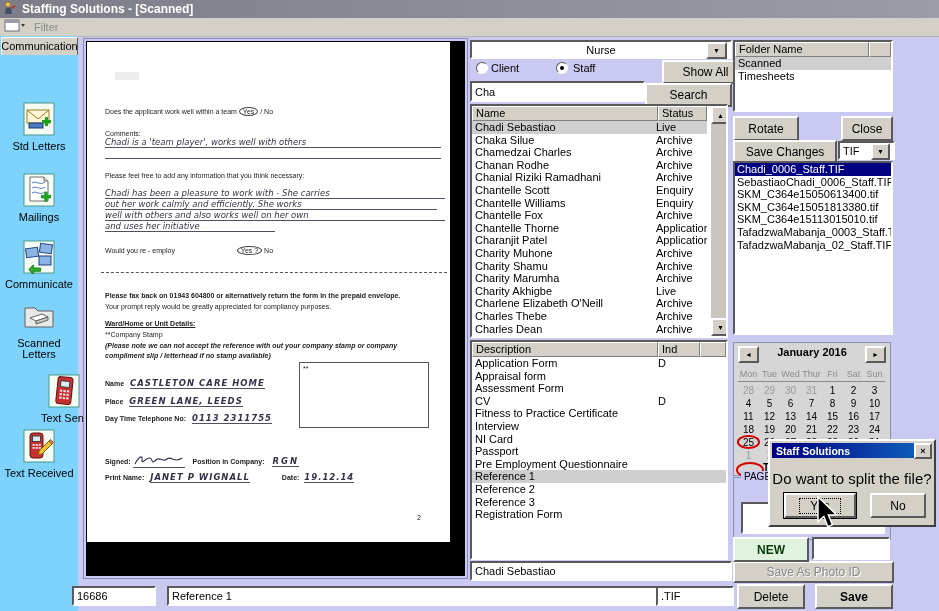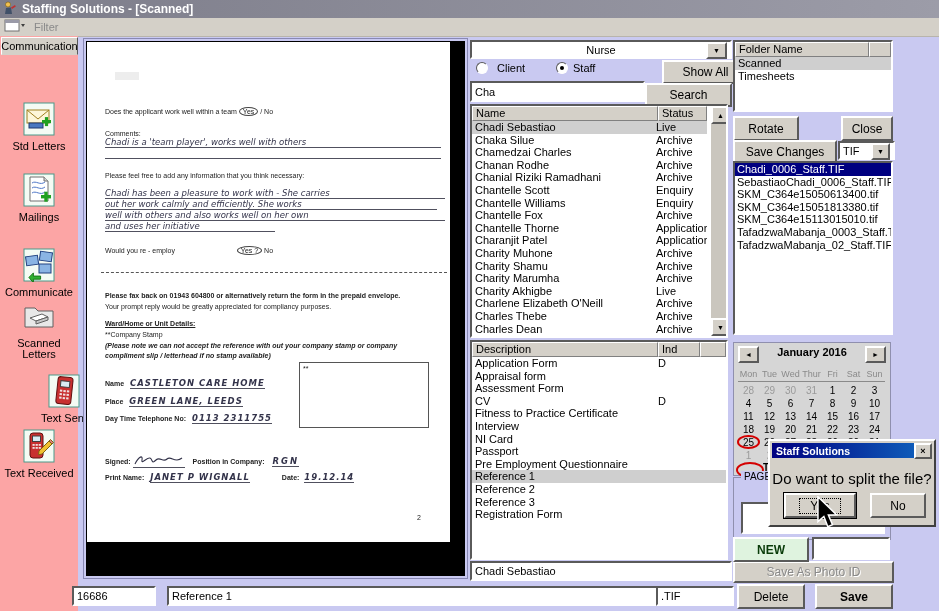--- a/index.html
+++ b/index.html
@@ -18,21 +18,21 @@
   .c-desc{width:178px;padding-left:3px;overflow:hidden;}
   .c-ind{width:34px;padding-left:5px;overflow:hidden;}
   .c-folder{flex:1;padding-left:3px;overflow:hidden;}
   .c-file{flex:1;padding-left:2px;overflow:hidden;}
   .scrollcol{position:absolute;top:0;right:0;bottom:0;width:15px;background:#cac6be;}
   .sbtn{position:absolute;left:0;width:15px;height:14px;background:#d4d0c8;border:2px solid;border-color:#ffffff #5a5a5a #5a5a5a #ffffff;font-size:7px;display:flex;align-items:center;justify-content:center;color:#000;}
   
   .titlebar{left:0;top:0;width:939px;height:18px;background:linear-gradient(90deg,#7d7d8a,#9c9ca8);display:flex;align-items:center;color:#fff;font-weight:bold;font-size:12px;}
   .menubar{left:0;top:18px;width:939px;height:18px;background:#d4d0c8;display:flex;align-items:center;border-bottom:1px solid #b8b4ac;}
   
-  .sidebar{left:0;top:36px;width:78px;height:575px;background:#fca5a5;}
+  .sidebar{left:0;top:36px;width:78px;height:575px;background:#7dd3fc;}
   .commtab{position:absolute;left:1px;top:1px;width:75px;height:16px;background:#d4d0c8;border:1px solid;border-color:#fff #5a5a5a #d4d0c8 #fff;font-size:11px;display:flex;align-items:center;justify-content:center;}
   .sideitem{position:absolute;left:0;width:78px;text-align:center;}
   .sicon{display:inline-block;}
   .slabel{display:block;font-size:11px;line-height:11px;margin-top:3px;}
   
   .docviewer{left:83px;top:38px;width:383px;height:539px;border:1px solid #8888b4;background:#c9c9f1;}
   .pageframe{position:absolute;left:2px;top:2px;right:2px;bottom:2px;background:#fff;border:1px solid #000;overflow:hidden;}
   .scanright{position:absolute;top:0;right:0;width:14px;height:100%;background:#000;}
   .scanbottom{position:absolute;left:0;bottom:0;width:100%;height:33px;background:#000;}
   .doc-print{position:absolute;font-size:7px;color:#222;white-space:nowrap;}
@@ -119,21 +119,21 @@
             <path d="M7,4 L21,4 L25,8 L25,28 L7,28 Z" fill="#fff" stroke="#707070"></path>
             <path d="M21,4 L21,8 L25,8" fill="#d8d8d8" stroke="#707070"></path>
             <path d="M9,10 C13,7 17,13 22,9 M9,15 C13,12 17,18 22,14 M9,20 C13,17 17,23 22,19" stroke="#5078c8" fill="none"></path>
             <rect x="18" y="22" width="10" height="3.4" fill="#20a020"></rect>
             <rect x="21.3" y="18.7" width="3.4" height="10" fill="#20a020"></rect>
           </svg>
       </span>
       <span class="slabel">Mailings</span>
     </div>
 
-    <div class="sideitem" style="top:204px;margin-top:8px;">
+    <div class="sideitem" style="top:204px;">
       <span class="sicon">
         <svg width="32" height="34" viewBox="0 0 32 34">
             <rect x="1" y="1" width="30" height="32" fill="#f4fbf4" stroke="#4a9a8a"></rect>
             <rect x="3" y="8" width="12" height="9" fill="#8ab4e4" stroke="#204080" transform="rotate(-8 9 12)"></rect>
             <rect x="17" y="4" width="12" height="9" fill="#8ab4e4" stroke="#204080" transform="rotate(8 23 8)"></rect>
             <rect x="16" y="16" width="12" height="9" fill="#8ab4e4" stroke="#204080"></rect>
             <path d="M5,24 L13,24 L13,20 L18,26 L13,31 L13,27.5 L5,27.5 Z" fill="#30b030" stroke="#107010" transform="rotate(180 11.5 25.5) scale(0.9) translate(1 -2)"></path>
           </svg>
       </span>
       <span class="slabel">Communicate</span>
@@ -271,21 +271,21 @@
 
   <div class="abs field" style="left:470px;top:40px;width:252px;height:13px;justify-content:center;">
     <span>Nurse</span>
   </div>
   <div class="abs btn" style="left:706px;top:42px;width:17px;height:13px;font-size:7px;">
       <span>▼</span>
     </div>
 
   <div class="abs" style="left:476px;top:62px;display:flex;align-items:center;">
     <span style="width:10px;height:10px;border-radius:50%;background:#fff;border:1px solid;border-color:#5a5a5a #fff #fff #5a5a5a;display:inline-block;"></span>
-    <span style="margin-left:9px;">Client</span>
+    <span style="margin-left:3px;">Client</span>
   </div>
   <div class="abs" style="left:556px;top:62px;display:flex;align-items:center;">
     <span style="width:10px;height:10px;border-radius:50%;background:#fff;border:1px solid;border-color:#5a5a5a #fff #fff #5a5a5a;display:inline-flex;align-items:center;justify-content:center;">
         <span style="width:4px;height:4px;border-radius:50%;background:#000;"></span>
       </span>
     <span style="margin-left:5px;">Staff</span>
   </div>
   <div class="abs btn" style="left:662px;top:60px;width:83px;height:20px;text-align:right;">
       <span>Show All</span>
     </div>

